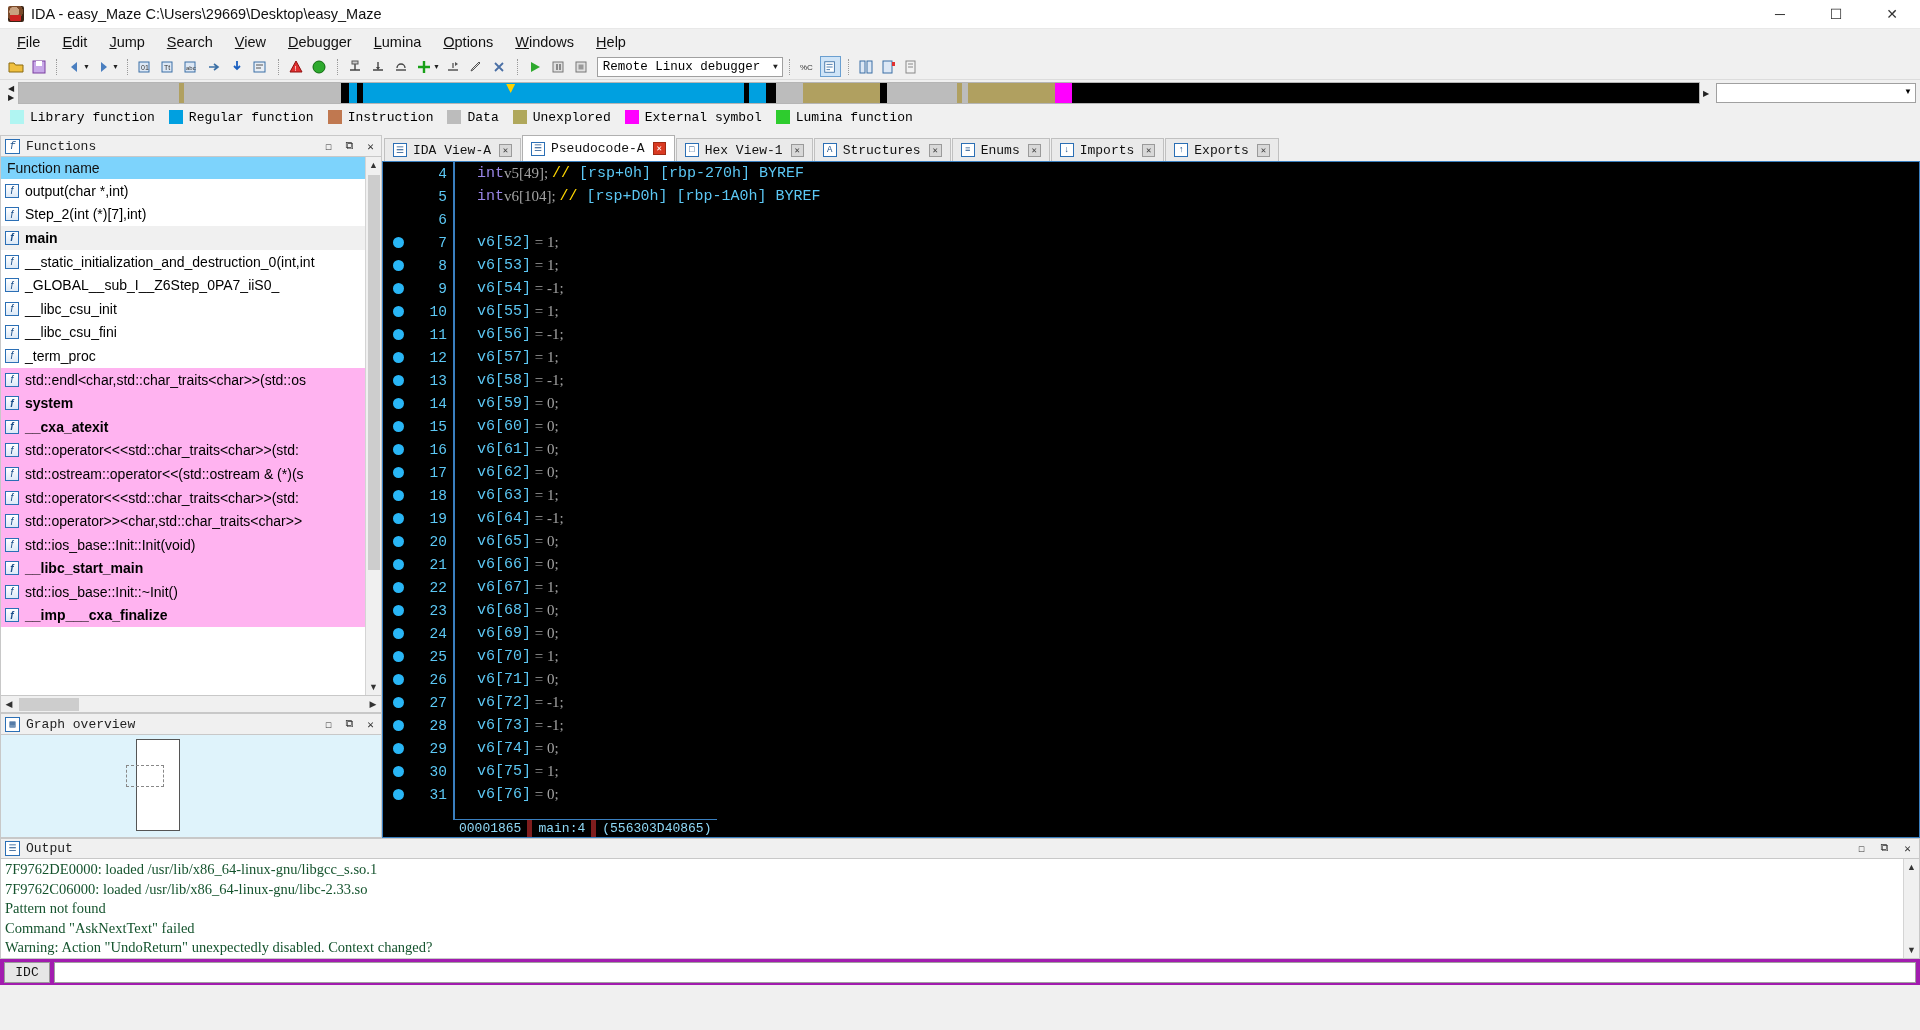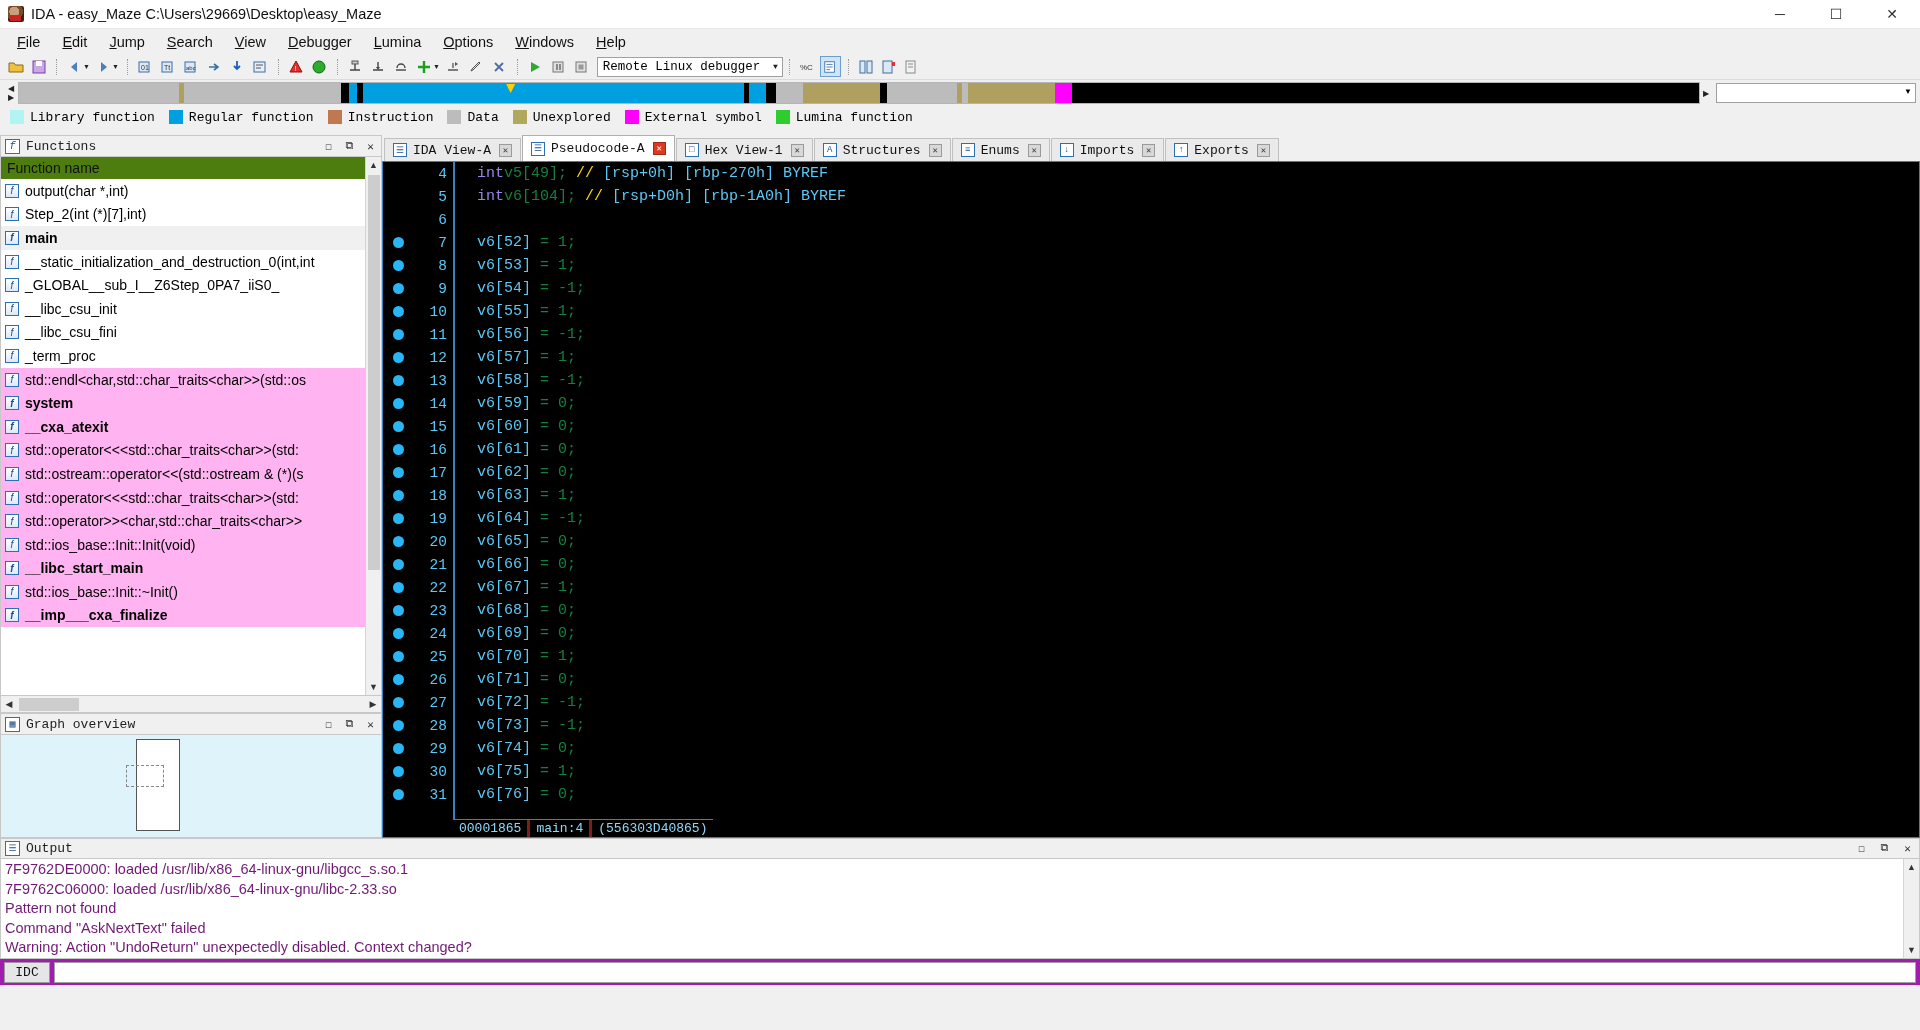--- a/index.html
+++ b/index.html
@@ -132,21 +132,21 @@
     width: 21px; text-align: center; font-size: 11px; color: #333;
   }
 
   #functions-body {
     flex: 1; background: #fff; border: 1px solid #c8c8c8; border-top: none;
     display: flex; overflow: hidden; position: relative;
   }
   #fn-list { flex: 1; overflow: hidden; }
   .fn-header {
     height: 22px; display: flex; align-items: center; padding-left: 6px;
-    font-size: 14px; color: #111; background: #4d7c0f;
+    font-size: 14px; color: #111; background: #7dd3fc;
   }
   .fn-row {
     height: 23.6px; display: flex; align-items: center; padding-left: 4px;
     font-size: 14px; color: #000; white-space: nowrap; overflow: hidden;
   }
   .fn-row .fico {
     width: 14px; height: 14px; border: 1px solid #2b6fb5;
     background: linear-gradient(#fff, #dce9f7);
     margin-right: 6px; font-size: 10px; font-style: italic; color: #1a4f8a;
     display: flex; align-items: center; justify-content: center; flex: none;
@@ -237,32 +237,32 @@
   #code-lines {
     flex: 1; background: #000; border-left: 2px solid #3a7fbf;
     padding-left: 22px; overflow: hidden; min-width: 0;
   }
   .c-row {
     height: 23px; display: flex; align-items: center; white-space: pre;
     font-family: "Liberation Mono", monospace; font-size: 15px;
   }
   .kw   { color: #9a86e8; }
   .var  { color: #5cc8f5; }
-  .punc { color: #15803d; }
+  .punc { color: #a3a3a3; font-family: Liberation Serif, serif; }
   .cmt  { color: #ffd700; }
   .cmt2 { color: #5cc8f5; }
 
   #code-status {
     position: absolute; left: 70px; bottom: 0; height: 18px;
     display: flex; align-items: center; background: #000;
     border-top: 1px solid #3a7fbf;
   }
   #code-status .cs {
     font-family: "Liberation Mono", monospace; font-size: 13px; color: #8fd9f7;
-    padding: 0 6px; border-right: 3px solid #7f1d1d; height: 18px;
+    padding: 0 6px; border-right: 5px solid #7f1d1d; height: 18px;
     display: flex; align-items: center;
   }
 
   
   #output-wrap {
     position: absolute; left: 0; right: 0; bottom: 0; height: 192px;
     display: flex; flex-direction: column; background: #f0f0f0;
   }
   #output-head {
     height: 21px; background: #f0f0f0; display: flex; align-items: center;
@@ -276,22 +276,22 @@
   }
   #output-head .hbtns { margin-left: auto; display: flex; }
   #output-head .hbtn { width: 23px; text-align: center; font-size: 11px; color: #333; }
 
   #output-body {
     height: 100px; background: #fff; border: 1px solid #c8c8c8; border-top: none;
     display: flex; overflow: hidden;
   }
   #out-lines { flex: 1; padding: 2px 0 0 4px; overflow: hidden; }
   .o-row {
-    height: 19.6px; font-family: Liberation Sans, sans-serif; font-size: 14.5px;
-    color: #701a75; white-space: pre;
+    height: 19.6px; font-family: Liberation Serif, serif; font-size: 14.5px;
+    color: #14532d; white-space: pre;
   }
 
   #idc-bar {
     height: 26px; display: flex; align-items: center; padding: 2px 0 2px 4px;
     background: #a21caf;
   }
   #idc-btn {
     width: 46px; height: 21px; border: 1px solid #9a9a9a; background: #e6e6e6;
     display: flex; align-items: center; justify-content: center;
     font-family: "Liberation Mono", monospace; font-size: 13px; color: #111;

